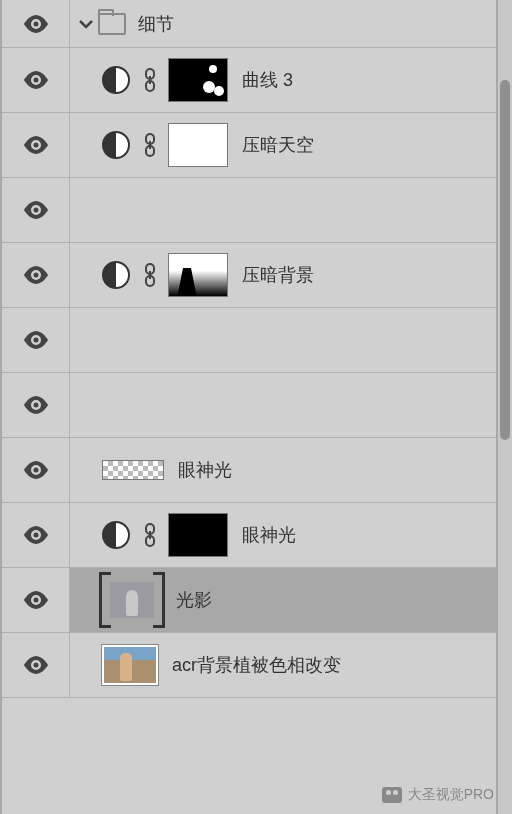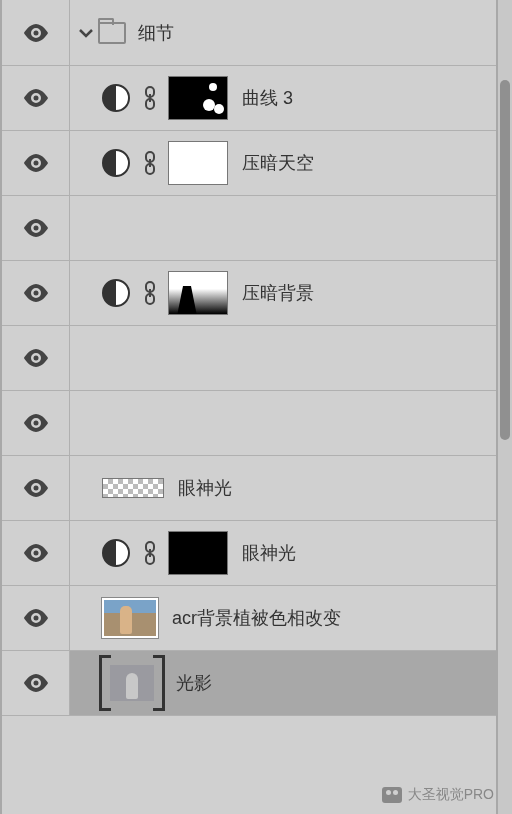--- a/index.html
+++ b/index.html
@@ -38,21 +38,21 @@
     border-radius: 5px;
   }
   .layer-row {
     display: flex;
     align-items: center;
     height: 65px;
     border-bottom: 1px solid #b0b0b0;
     background: #d0d0d0;
   }
   .layer-row.group-row {
-    height: 66px;
+    height: 48px;
     align-items: flex-end;
   }
   .layer-row.selected {
     background: #a8a8a8;
   }
   .vis-col {
     width: 68px;
     height: 100%;
     display: flex;
     align-items: center;
@@ -356,49 +356,49 @@
             <rect x="3" y="1" width="8" height="10" rx="4" fill="none" stroke="#444" stroke-width="2"></rect>
             <rect x="3" y="13" width="8" height="10" rx="4" fill="none" stroke="#444" stroke-width="2"></rect>
             <line x1="7" y1="8" x2="7" y2="16" stroke="#444" stroke-width="2"></line>
           </svg>
         </span>
       <span class="mask black"></span>
       <span class="label">眼神光</span>
     </div>
   </div>
 
+  <div class="layer-row selected">
+    <div class="vis-col">
+        <span class="eye">
+          <svg width="26" height="18" viewBox="0 0 26 18">
+            <path d="M13 0C6 0 1 9 1 9s5 9 12 9 12-9 12-9S20 0 13 0zm0 14a5 5 0 110-10 5 5 0 010 10z" fill="#444"></path>
+            <circle cx="13" cy="9" r="2.5" fill="#444"></circle>
+          </svg>
+        </span>
+      </div>
+    <div class="content-col indent-1">
+      <span class="smart-thumb selected-brackets">
+          <span class="inner"></span>
+        </span>
+      <span class="label">光影</span>
+    </div>
+  </div>
+
   <div class="layer-row">
     <div class="vis-col">
         <span class="eye">
           <svg width="26" height="18" viewBox="0 0 26 18">
             <path d="M13 0C6 0 1 9 1 9s5 9 12 9 12-9 12-9S20 0 13 0zm0 14a5 5 0 110-10 5 5 0 010 10z" fill="#444"></path>
             <circle cx="13" cy="9" r="2.5" fill="#444"></circle>
           </svg>
         </span>
       </div>
     <div class="content-col indent-1">
       <span class="photo-thumb"></span>
       <span class="label">acr背景植被色相改变</span>
-    </div>
-  </div>
-
-  <div class="layer-row selected">
-    <div class="vis-col">
-        <span class="eye">
-          <svg width="26" height="18" viewBox="0 0 26 18">
-            <path d="M13 0C6 0 1 9 1 9s5 9 12 9 12-9 12-9S20 0 13 0zm0 14a5 5 0 110-10 5 5 0 010 10z" fill="#444"></path>
-            <circle cx="13" cy="9" r="2.5" fill="#444"></circle>
-          </svg>
-        </span>
-      </div>
-    <div class="content-col indent-1">
-      <span class="smart-thumb selected-brackets">
-          <span class="inner"></span>
-        </span>
-      <span class="label">光影</span>
     </div>
   </div>
 
 </div>
 
 <div class="scrollbar">
   <div class="scrollbar-thumb"></div>
 </div>
 
 <div class="watermark">

